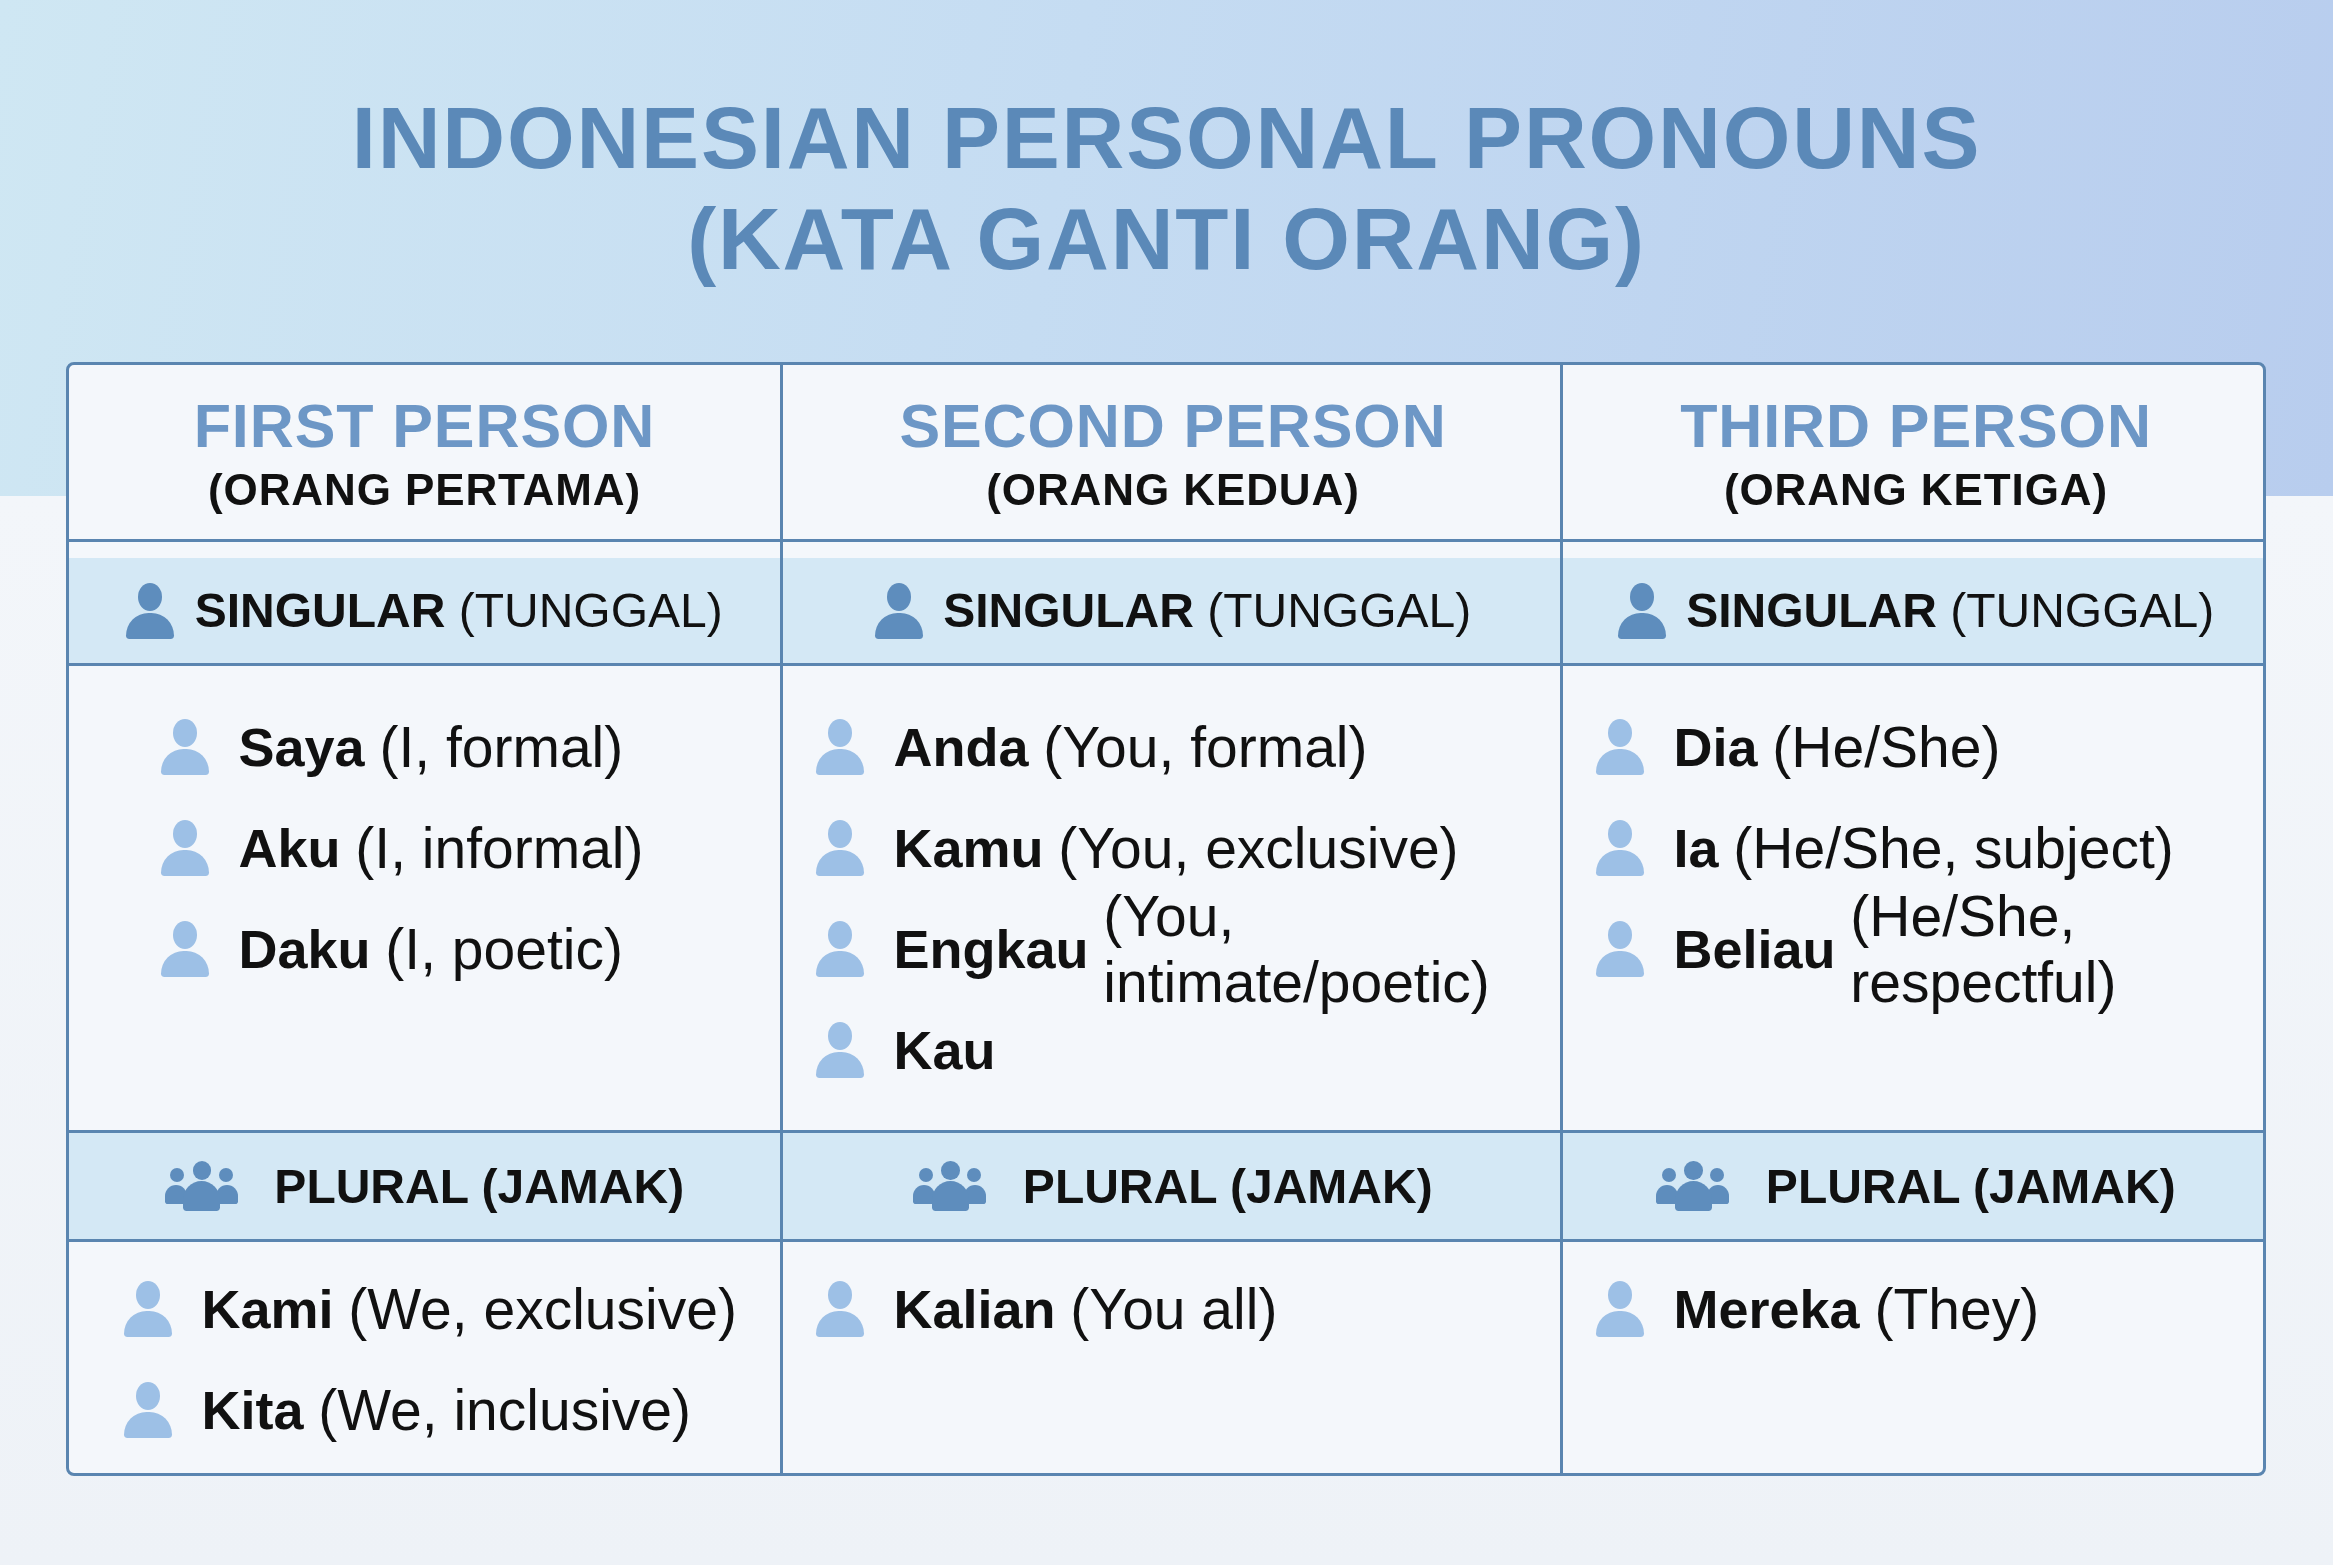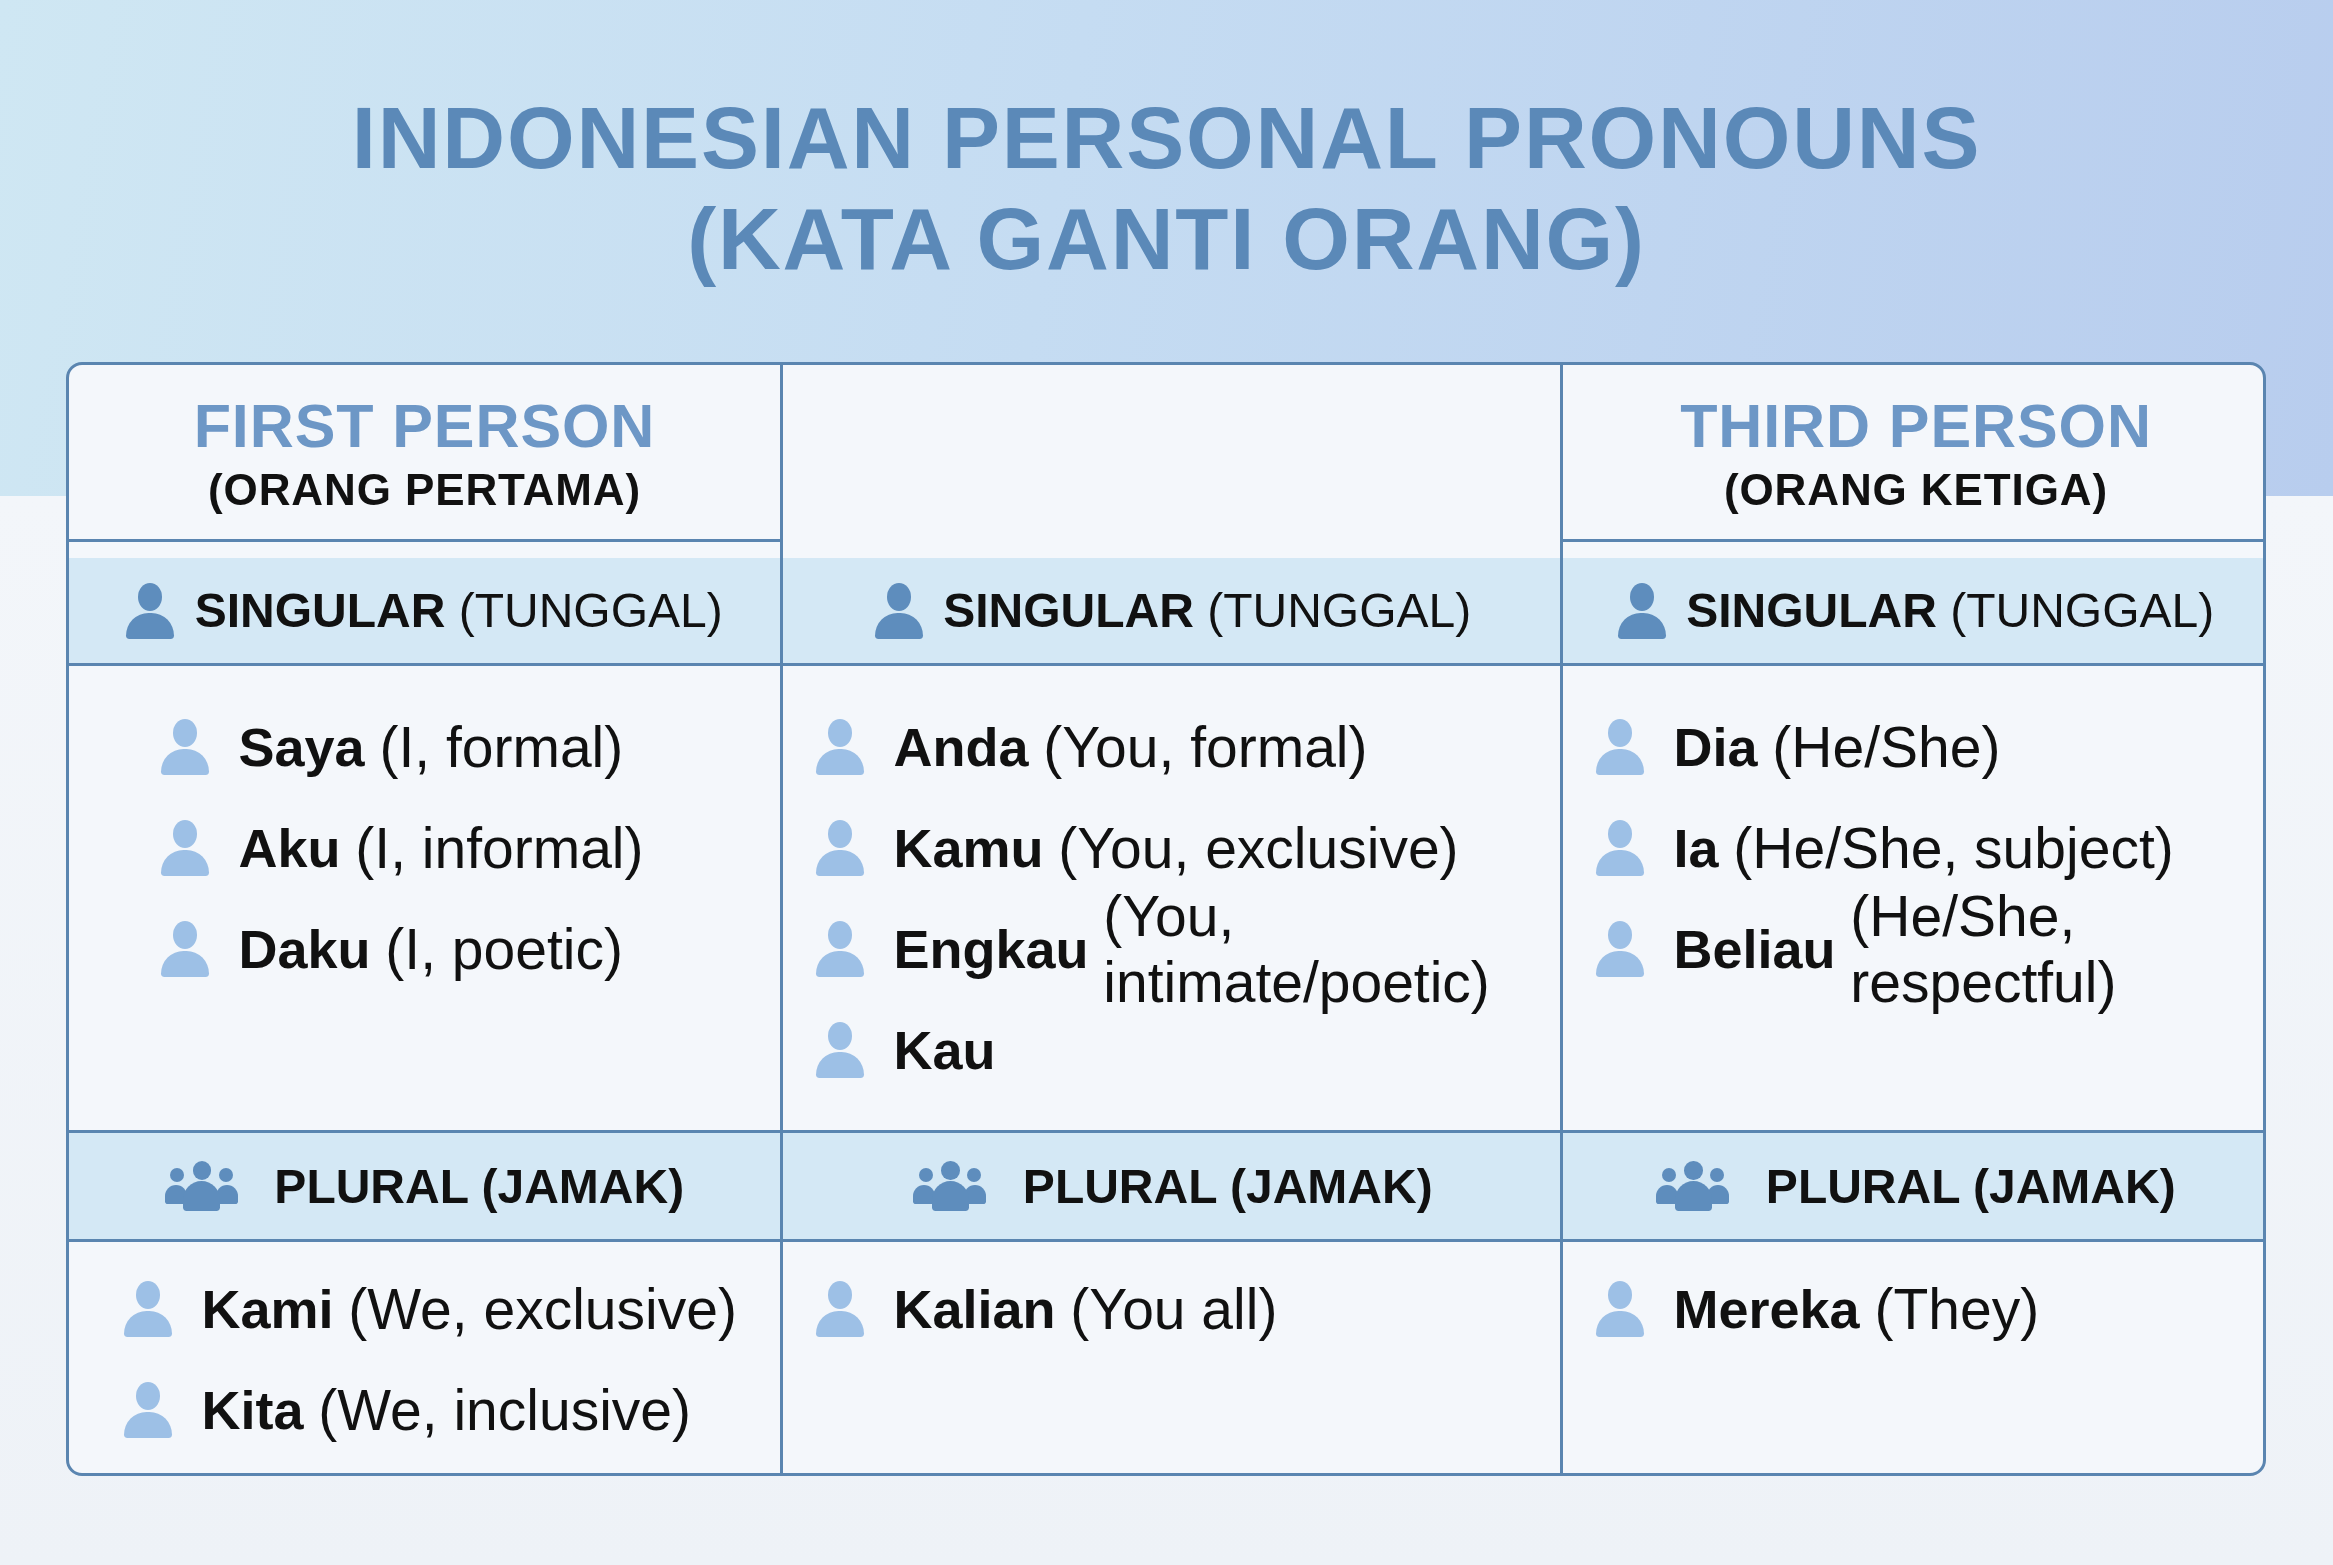--- a/index.html
+++ b/index.html
@@ -8,21 +8,21 @@
     background:#eef2f8;}
   .topband{position:absolute;left:0;top:0;width:2333px;height:496px;
     background:linear-gradient(100deg,#cfe7f3 0%,#c5dcf2 45%,#b8cdee 100%);}
   .bottombg{position:absolute;left:0;top:496px;width:2333px;height:1070px;
     background:linear-gradient(180deg,#f3f6fa 0%,#eef2f7 100%);}
   .title{position:absolute;left:0;width:2333px;text-align:center;
     color:#5b89b8;font-weight:bold;font-size:87px;letter-spacing:1.8px;}
   .t1{top:88px;}
   .t2{top:189px;}
   .table{position:absolute;left:66px;top:362px;width:2200px;height:1114px;
-    border:3.7px solid #5a85b0;border-radius:16px;background:#f4f7fb;
+    border:3.7px solid #5a85b0;border-radius:8px;background:#f4f7fb;
     box-sizing:border-box;overflow:hidden;}
   .col{position:absolute;top:0;height:100%;}
   .c0{left:0;width:711px;}
   .c1{left:711px;width:780px;border-left:3.7px solid #5a85b0;}
   .c2{left:1491px;width:706px;border-left:3.7px solid #5a85b0;}
   .head{position:absolute;left:0;top:0;width:100%;height:177px;text-align:center;
     border-bottom:3.7px solid #5a85b0;box-sizing:border-box;}
   .head .en{display:block;margin-top:26px;color:#6d97c6;font-weight:bold;font-size:61px;letter-spacing:0.9px;}
   .head .id{display:block;margin-top:3.7px;color:#111;font-size:44px;font-weight:bold;letter-spacing:0.9px;}
   .band{position:absolute;left:0;width:100%;height:108px;background:#d4e8f5;
@@ -127,20 +127,24 @@
             <span class="hd"></span>
             <span class="bd"></span>
           </span>
           <span class="word">Kita</span>
           <span class="gloss">(We, inclusive)</span>
         </div>
     </div>
   </div>
 
   <div class="col c1">
+    <div class="head">
+      <span class="en">SECOND PERSON</span>
+      <span class="id">(ORANG KEDUA)</span>
+    </div>
     <div class="band b-sing">
       <span class="icon person dark">
           <span class="hd"></span>
           <span class="bd"></span>
         </span>
       <span class="lbl"><b>SINGULAR</b> <span>(TUNGGAL)</span></span>
     </div>
     <div class="content cs" style="padding-left:33px">
       <div class="item">
           <span class="icon person">

